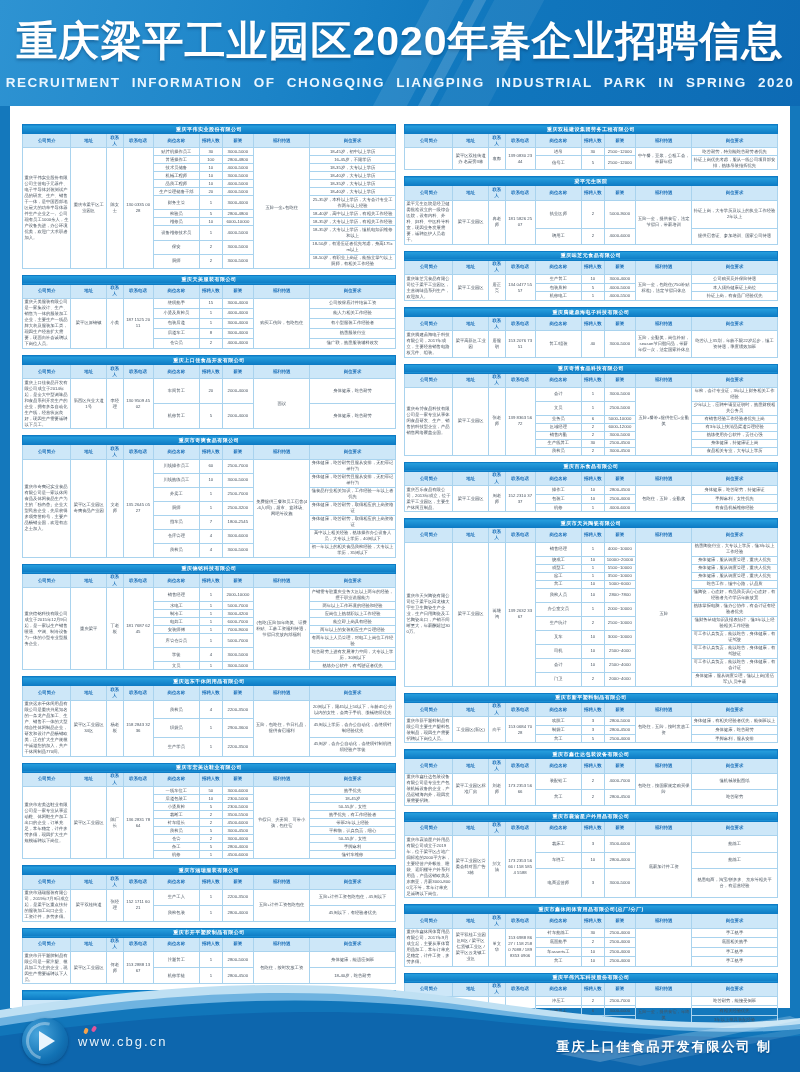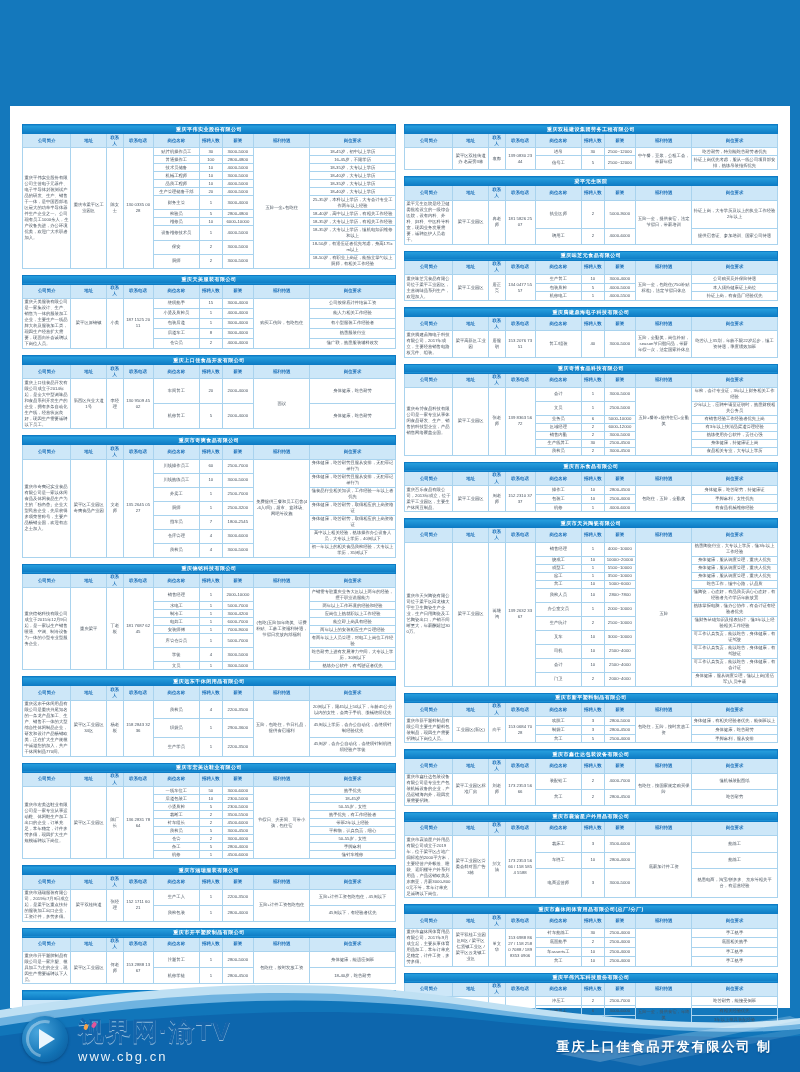--- a/index.html
+++ b/index.html
@@ -80,20 +80,27 @@
     color:#1565ab; font-size:26px; font-weight:bold; letter-spacing:1px;
     text-shadow:0 1px 0 rgba(255,255,255,.55);
   }
   .wm-url { color:#e8f4fc; font-size:13px; letter-spacing:2px; text-shadow:0 1px 1px rgba(20,80,130,.45); }
 </style>
 </head>
 <body>
 
 <div class="page">
 
+  <div class="header">
+    <div class="streak s1"></div>
+    <div class="streak s2"></div>
+    <div class="streak s3"></div>
+    <div class="title-cn">重庆梁平工业园区2020年春企业招聘信息</div>
+    <div class="title-en">RECRUITMENT INFORMATION OF CHONGQING LIANGPING INDUSTRIAL PARK IN SPRING 2020</div>
+  </div>
 
   <div class="panel">
     <div class="cols">
       <div class="col" id="col-left">
           <table class="jt">
             <colgroup>
               <col style="width: 13%;">
               <col style="width: 9.5%;">
               <col style="width: 4.5%;">
               <col style="width: 8%;">
@@ -1525,21 +1532,20 @@
     </svg>
 
     <div class="watermark">
       <div class="wm-logo">
         <div class="swirl"></div>
         <div class="tri"></div>
       </div>
       <div class="wm-dot d1"></div>
       <div class="wm-dot d2"></div>
       <div class="wm-text">
-        <div class="wm-name">视界网·渝TV</div>
         <div class="wm-url">www.cbg.cn</div>
       </div>
     </div>
 
     <div class="credit">重庆上口佳食品开发有限公司 制</div>
   </div>
 
 </div>
 
 </body></html>

